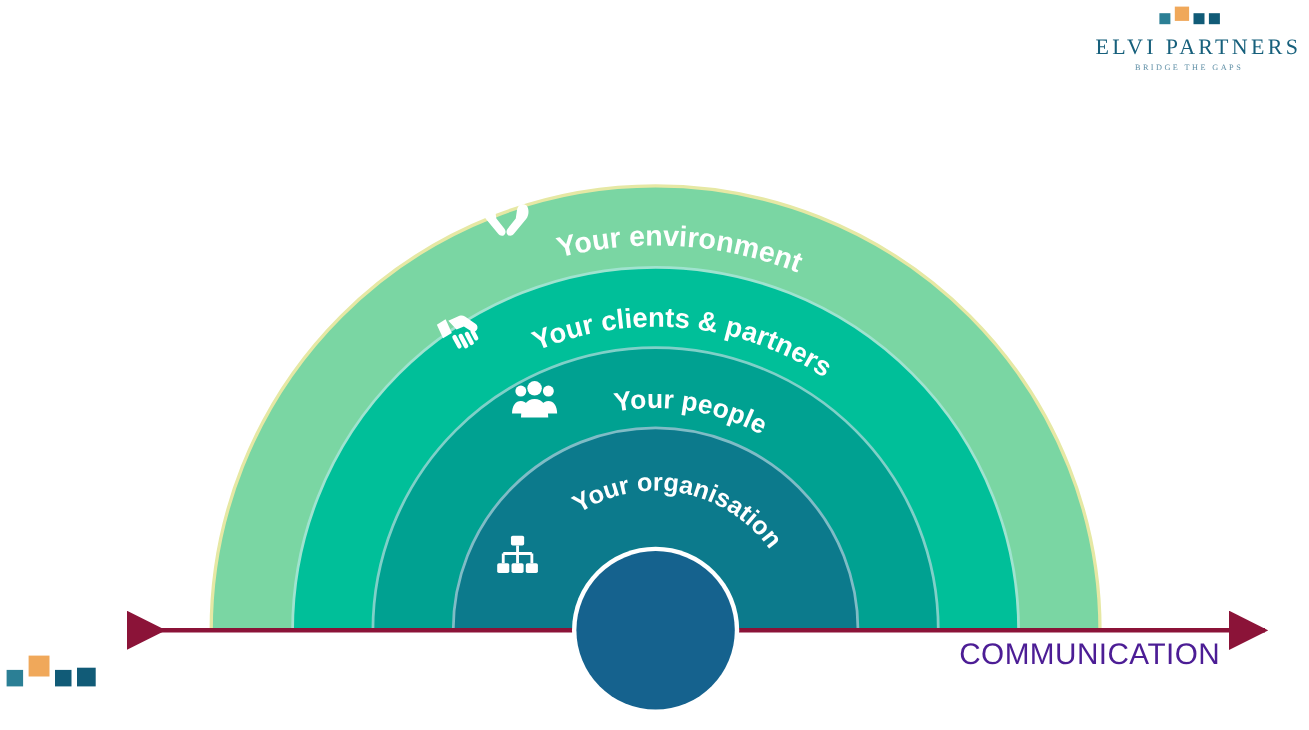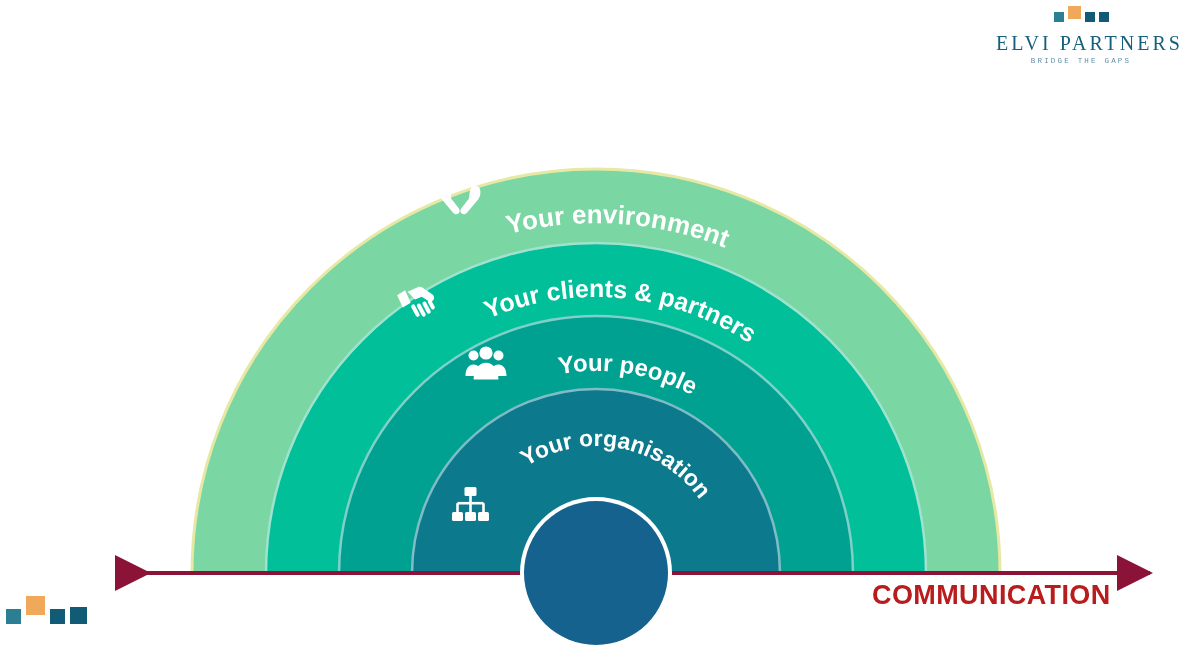--- a/index.html
+++ b/index.html
@@ -48,21 +48,21 @@
   .logo-name {
     font-family: "Liberation Serif", serif;
     font-size: 20px;
     letter-spacing: 3.0px;
     color: #17607c;
     font-weight: 400;
     white-space: nowrap;
   }
   .logo-tag {
     margin-top: 5px;
-    font-family: Liberation Mono, monospace;
+    font-family: Liberation Serif, serif;
     font-size: 7.5px;
     letter-spacing: 2.2px;
     color: #5f8fa6;
     white-space: nowrap;
   }
 
   
   #diagram {
     position: absolute;
     left: 0;
@@ -73,23 +73,23 @@
 
   .arc-label-text {
     font-family: "Liberation Sans", sans-serif;
     font-weight: bold;
     fill: #ffffff;
   }
 
   .comm-label {
     position: absolute;
     font-family: "Liberation Sans", sans-serif;
-    font-weight: bold;
+    font-weight: normal;
     font-size: 27px;
-    color: #b91c1c;
+    color: #4c1d95;
     letter-spacing: 0.4px;
     left: 872px;
     top: 580px;
     white-space: nowrap;
   }
 
   
   .deco-block {
     position: absolute;
     left: 6px;

